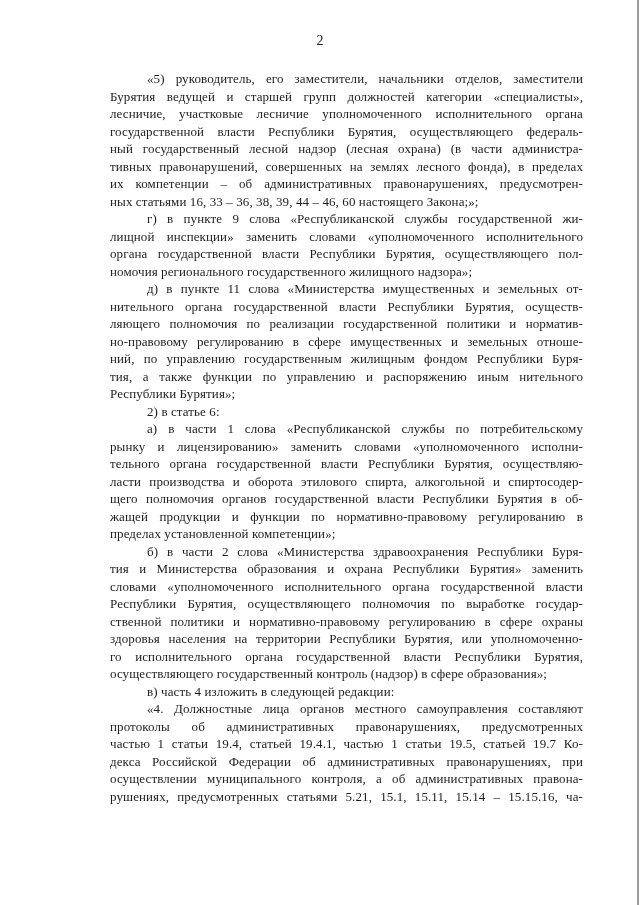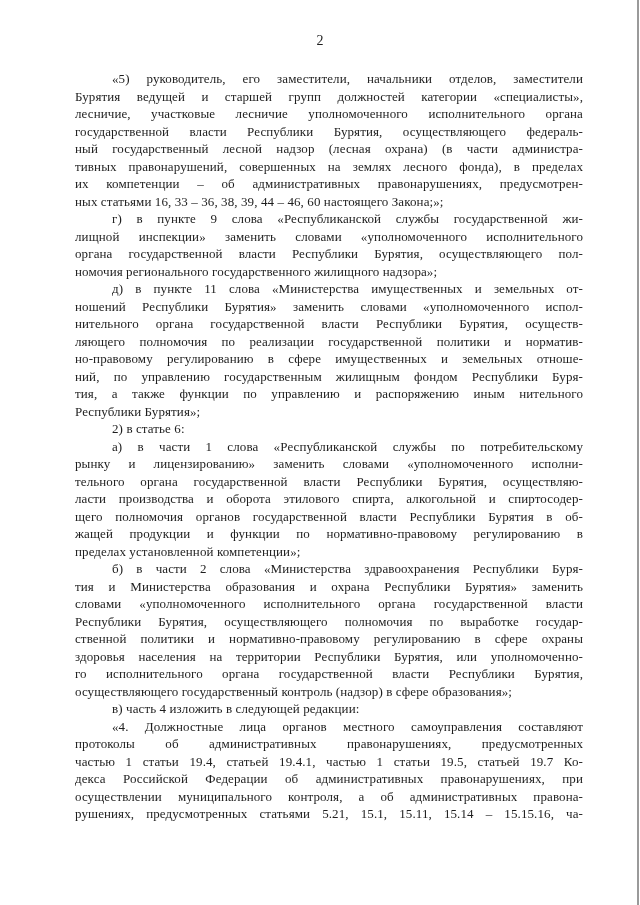--- a/index.html
+++ b/index.html
@@ -40,20 +40,21 @@
     width: 508px;
   }
   .line {
     font-size: 13px;
     line-height: 17.5px;
     height: 17.5px;
     text-align: justify;
     text-align-last: justify;
     white-space: normal;
     letter-spacing: 0.1px;
+    margin-left: 35px;
   }
   .line.first {
     text-indent: 37px;
   }
   .line.plast {
     text-align-last: left;
   }
 </style>
 </head>
 <body>
@@ -73,21 +74,20 @@
         <div class="line plast">ных статьями 16, 33 – 36, 38, 39, 44 – 46, 60 настоящего Закона;»;</div>
       </div>
       <div>
         <div class="line first">г) в пункте 9 слова «Республиканской службы государственной жи-</div>
         <div class="line">лищной инспекции» заменить словами «уполномоченного исполнительного</div>
         <div class="line">органа государственной власти Республики Бурятия, осуществляющего пол-</div>
         <div class="line plast">номочия регионального государственного жилищного надзора»;</div>
       </div>
       <div>
         <div class="line first">д) в пункте 11 слова «Министерства имущественных и земельных от-</div>
-        <div class="line">ношений Республики Бурятия» заменить словами «уполномоченного испол-</div>
         <div class="line">нительного органа государственной власти Республики Бурятия, осуществ-</div>
         <div class="line">ляющего полномочия по реализации государственной политики и норматив-</div>
         <div class="line">но-правовому регулированию в сфере имущественных и земельных отноше-</div>
         <div class="line">ний, по управлению государственным жилищным фондом Республики Буря-</div>
         <div class="line">тия, а также функции по управлению и распоряжению иным нительного</div>
         <div class="line plast">Республики Бурятия»;</div>
       </div>
       <div>
         <div class="line first plast">2) в статье 6:</div>
       </div>

